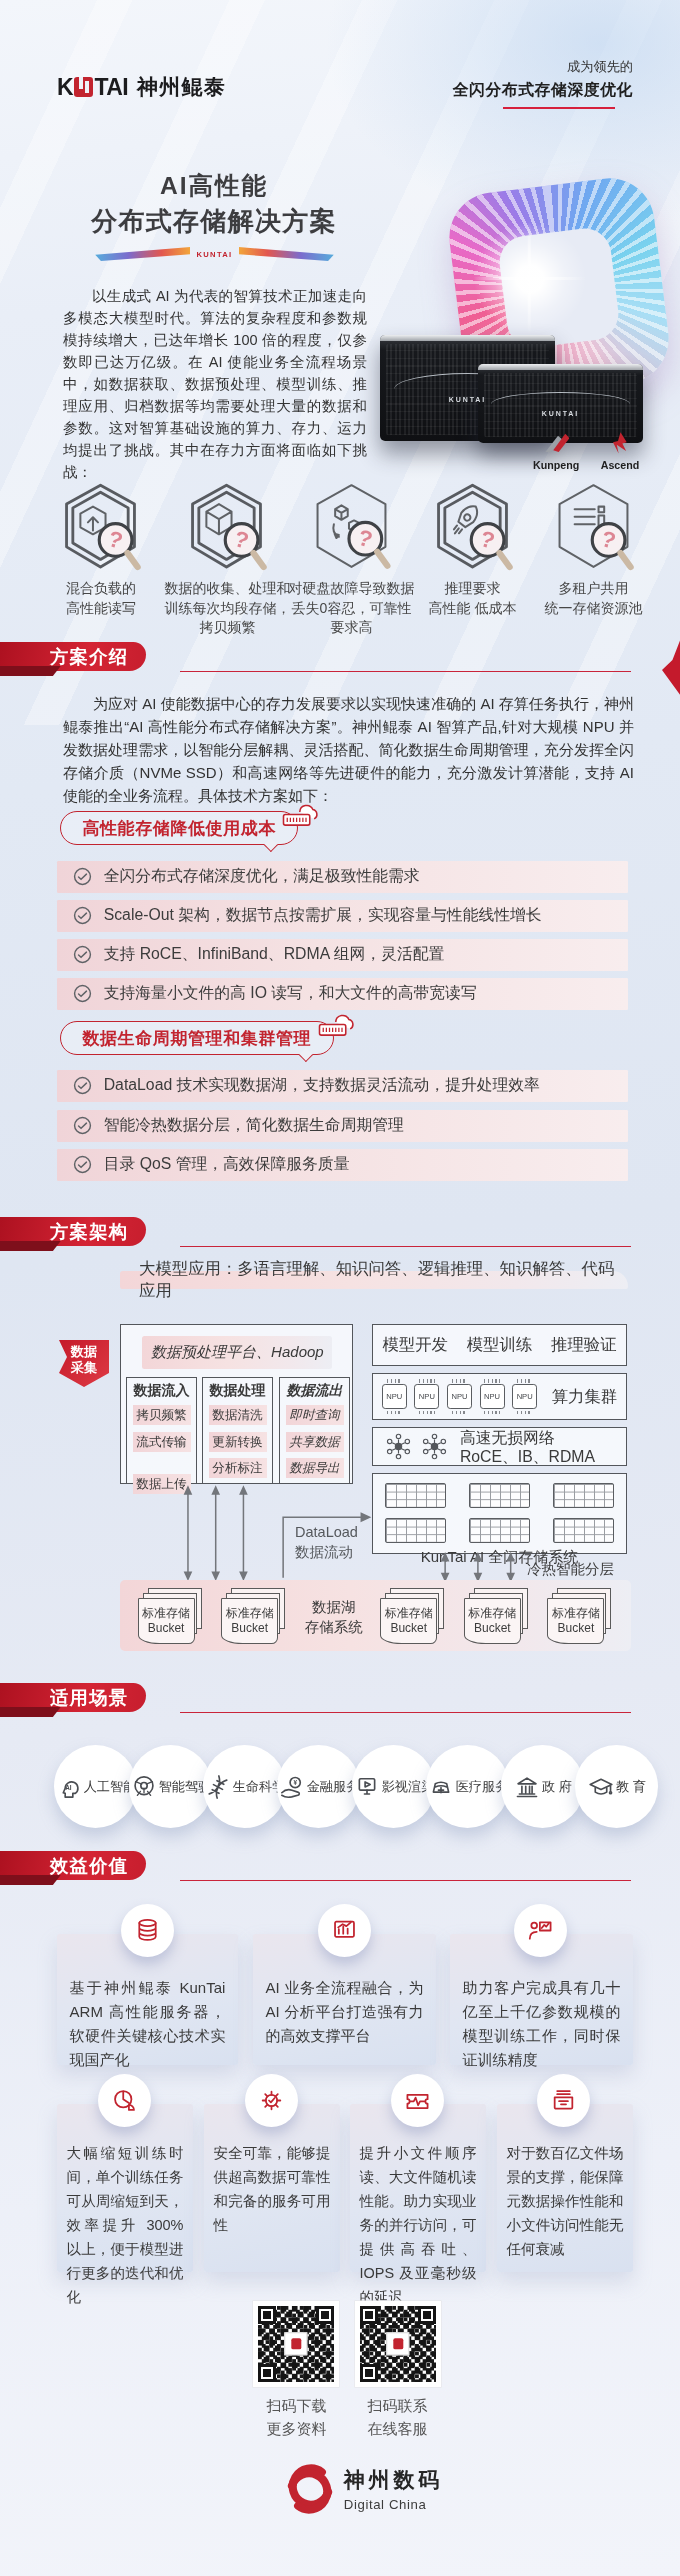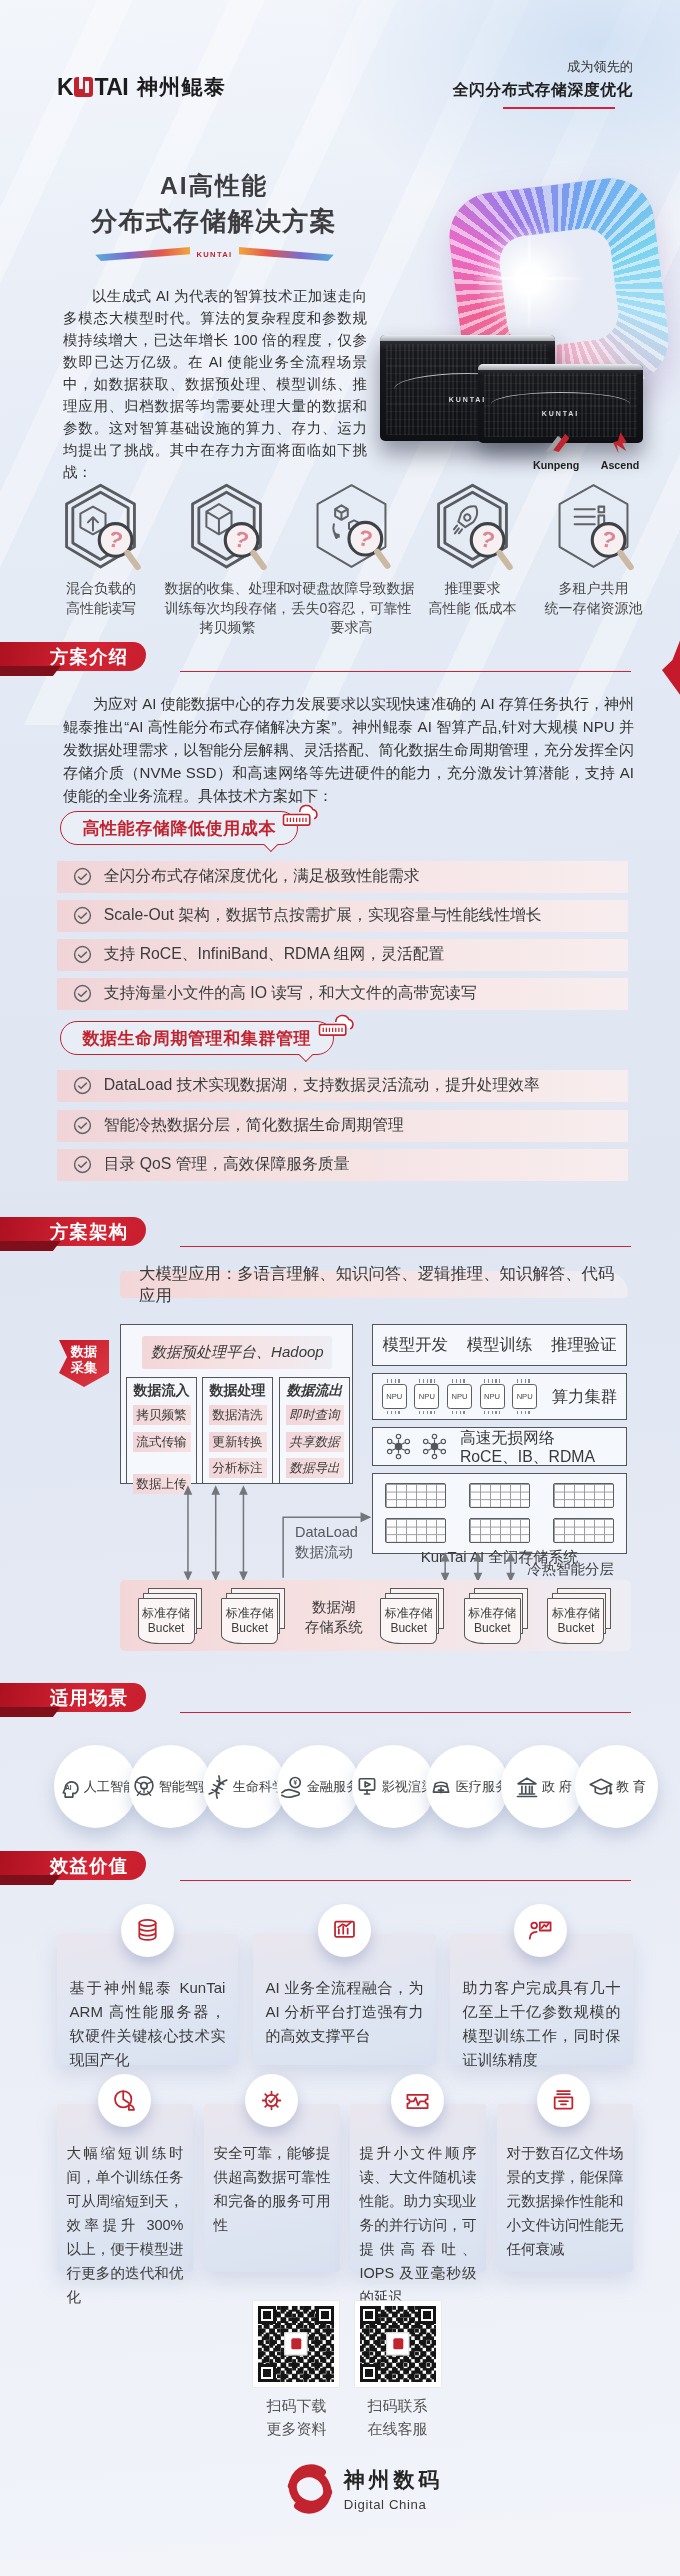--- a/index.html
+++ b/index.html
@@ -354,21 +354,21 @@
     <svg width="19" height="19" viewBox="0 0 24 24">
         <circle cx="12" cy="12" r="10" fill="none" stroke="#5f6266" stroke-width="1.8"></circle>
         <path d="M7 12.5 l3.2 3 L17 9" fill="none" stroke="#5f6266" stroke-width="1.8" stroke-linecap="round"></path>
       </svg>
     <span>目录 QoS 管理，高效保障服务质量</span>
   </div>
 
   <div class="ribbon" style="top:1217px;">方案架构</div>
   <div class="sec-line" style="top:1246px;"></div>
 
-  <div class="abs pinkbar" style="left:120px;top:1271px;width:508px;height:27px;border-radius:5px 26.5px 5px 5px;display:flex;align-items:center;padding-left:19px;box-sizing:border-box;font-size:16.4px;color:#3a3a3a;">大模型应用：多语言理解、知识问答、逻辑推理、知识解答、代码应用</div>
+  <div class="abs pinkbar" style="left:120px;top:1271px;width:508px;height:18px;border-radius:5px 26.5px 5px 5px;display:flex;align-items:center;padding-left:19px;box-sizing:border-box;font-size:16.4px;color:#3a3a3a;">大模型应用：多语言理解、知识问答、逻辑推理、知识解答、代码应用</div>
 
   <div class="collect pre">数据
 采集</div>
 
   <div class="arch-box" style="left:120px;top:1324px;width:233px;height:160px;">
     <div class="pinkbar" style="position:absolute;left:21.4px;top:11.3px;width:190px;height:33px;border-radius:2.5px;display:flex;align-items:center;justify-content:center;font-size:15px;font-style:italic;">数据预处理平台、Hadoop</div>
     <div style="position:absolute;left:5px;top:52px;width:71px;height:107px;border:1.3px solid #53565b;box-sizing:border-box;text-align:center;">
       <div style="font-size:14px;font-weight:bold;margin-top:3.8px;">数据流入</div>
       <div class="cell" style="margin:5.7px auto 0;width:58px;height:20px;line-height:20px;font-size:12.6px;">拷贝频繁</div>
       <div class="cell" style="margin:6.3px auto 0;width:58px;height:20px;line-height:20px;font-size:12.6px;">流式传输</div>

